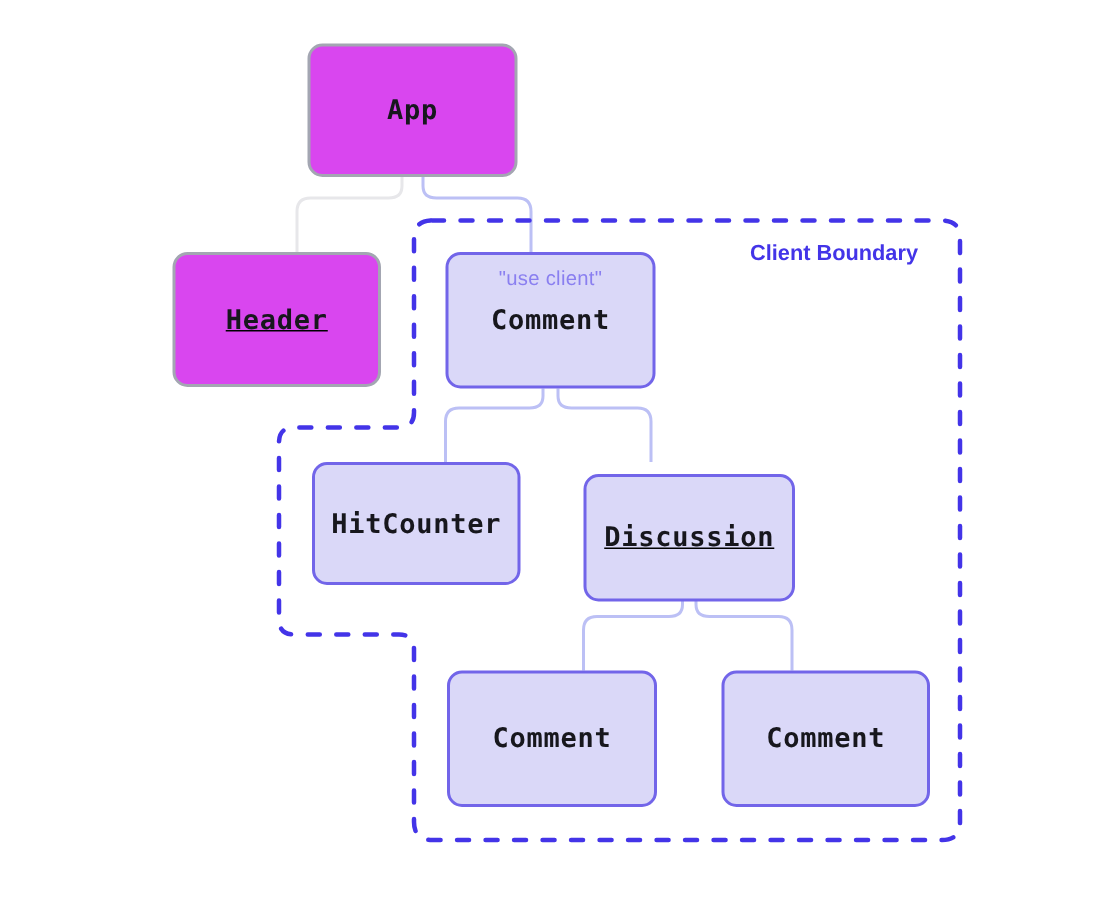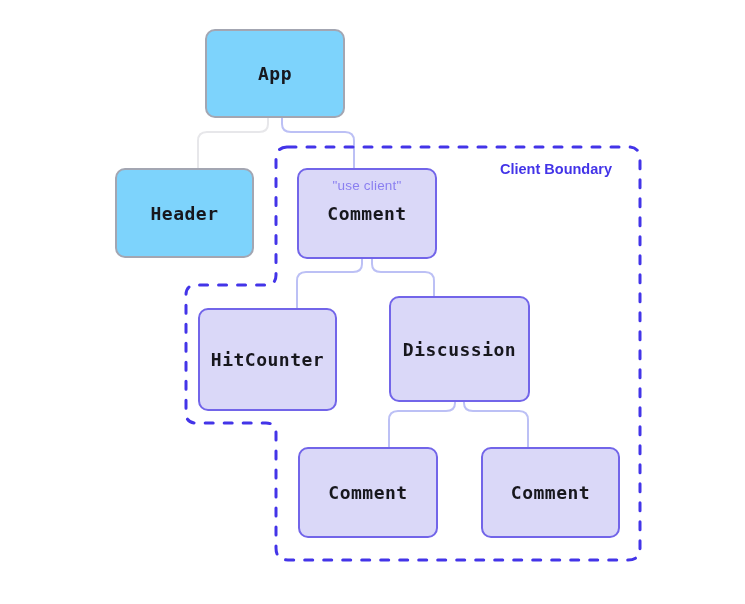--- a/index.html
+++ b/index.html
@@ -25,21 +25,21 @@
   .node {
     position: absolute;
     box-sizing: border-box;
     border-radius: 10px;
     border: 2px solid;
     display: flex;
     align-items: center;
     justify-content: center;
   }
   .node.server {
-    background: #7dd3fc;
+    background: #d946ef;
     border-color: #a3a6b2;
   }
   .node.client {
     background: #dad8f8;
     border-color: #7265e9;
   }
   .node-label {
     font-family: "DejaVu Sans Mono", "Liberation Mono", monospace;
     font-weight: bold;
     font-size: 18px;
@@ -64,24 +64,24 @@
     left: 470px;
     width: 142px;
     text-align: right;
     font-size: 14.5px;
     font-weight: bold;
     color: #4334e8;
     white-space: nowrap;
     margin-top: 38px;
   }
   .node-app        { left: 205px; top: 29px;  width: 140px; height: 89px; }
-  .node-header     { left: 115px; top: 168px; width: 139px; height: 90px; }
+  .node-header     { left: 115px; top: 168px; width: 139px; height: 90px; text-decoration: underline; }
   .node-article    { left: 297px; top: 168px; width: 140px; height: 91px; }
-  .node-hitcounter { left: 198px; top: 308px; width: 139px; height: 103px; }
-  .node-discussion { left: 389px; top: 296px; width: 141px; height: 106px; }
+  .node-hitcounter { left: 208px; top: 308px; width: 139px; height: 82px; }
+  .node-discussion { left: 389px; top: 316px; width: 141px; height: 85px; text-decoration: underline; }
   .node-comment-1  { left: 298px; top: 447px; width: 140px; height: 91px; }
   .node-comment-2  { left: 481px; top: 447px; width: 139px; height: 91px; }
 </style>
 </head>
 <body>
 
 <div class="stage">
 
   <svg class="wires" viewBox="0 0 745 604" aria-hidden="true">
 

